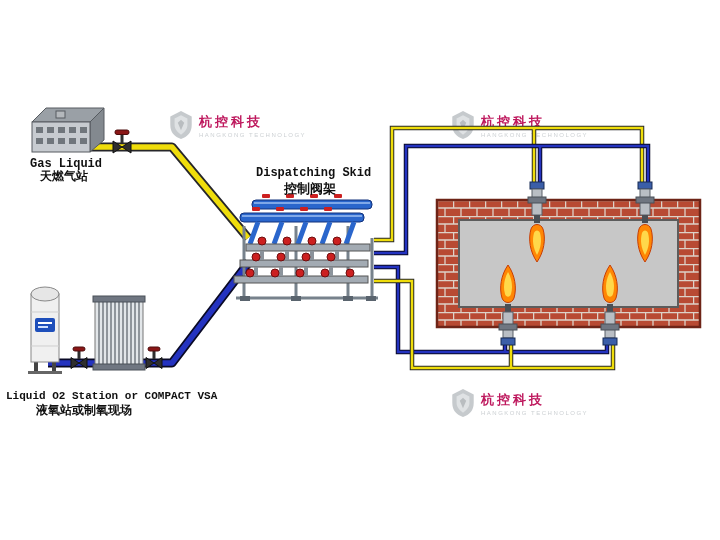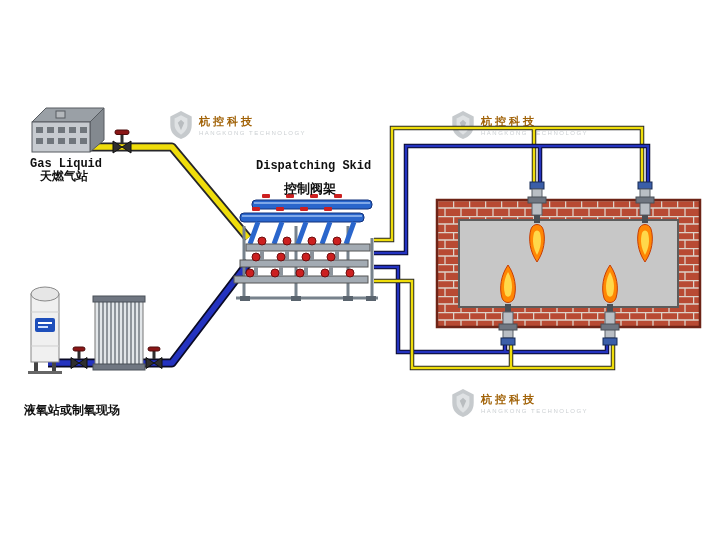--- a/index.html
+++ b/index.html
@@ -4,21 +4,21 @@
 <style>
   html,body{margin:0;padding:0;background:#ffffff;}
   .stage{position:relative;width:720px;height:540px;background:#ffffff;overflow:hidden;
          font-family:"Liberation Sans","DejaVu Sans",sans-serif;}
   .stage > svg.diagram{position:absolute;left:0;top:0;z-index:1;}
   .lbl{position:absolute;z-index:2;font-family:"Liberation Mono","DejaVu Sans Mono",monospace;
        font-weight:bold;color:#101010;white-space:nowrap;line-height:1.1;}
   .lbl-cn{font-family:"DejaVu Sans","Liberation Sans",sans-serif;font-weight:bold;}
   .watermark{position:absolute;z-index:0;display:flex;align-items:center;gap:5px;}
   .wm-text{display:flex;flex-direction:column;}
-  .wm-brand{font-size:11px;font-weight:bold;color:#a16207;letter-spacing:3px;
+  .wm-brand{font-size:13px;font-weight:bold;color:#be185d;letter-spacing:3px;
             font-family:"DejaVu Sans","Liberation Sans",sans-serif;}
   .wm-sub{font-size:6px;color:#ccd0d3;letter-spacing:1.5px;margin-top:1px;
           font-family:"Liberation Sans",sans-serif;}
 </style>
 </head>
 <body>
 
 <div class="stage">
 
   <div class="watermark" style="left:168px;top:110px">
@@ -244,18 +244,19 @@
     </g>
     <g>
       <path d="M610,265 C603,275 601,288 604,298 C606,304 614,304 616,298 C619,288 617,275 610,265 Z" stroke="#c63d06" fill="#ff8704"></path>
       <path d="M610,272 C606,279 605,287 607,294 C608,297.5 612,297.5 613,294 C615,287 614,279 610,272 Z" fill="#ffd84a"></path>
     </g>
   </svg>
 
   <div class="lbl" style="left:30px;top:158px;font-size:12px">Gas Liquid</div>
   <div class="lbl lbl-cn" style="left:40px;top:170px;font-size:12px">天燃气站</div>
 
-  <div class="lbl" style="left:256px;top:160px;font-size:12px">Dispatching Skid</div>
+  <div class="lbl" style="left:256px;top:167px;font-size:12px">Dispatching Skid</div>
   <div class="lbl lbl-cn" style="left:284px;top:182px;font-size:13px">控制阀架</div>
 
-  <div class="lbl lbl-cn" style="left:24px;top:404px;font-size:12px">液氧站或制氧现场</div>
+  <div class="lbl" style="left:6px;top:390px;font-size:11px">Liquid O2 Station or COMPACT VSA</div>
+  <div class="lbl lbl-cn" style="left:36px;top:404px;font-size:12px">液氧站或制氧现场</div>
 
 </div>
 
 </body></html>

